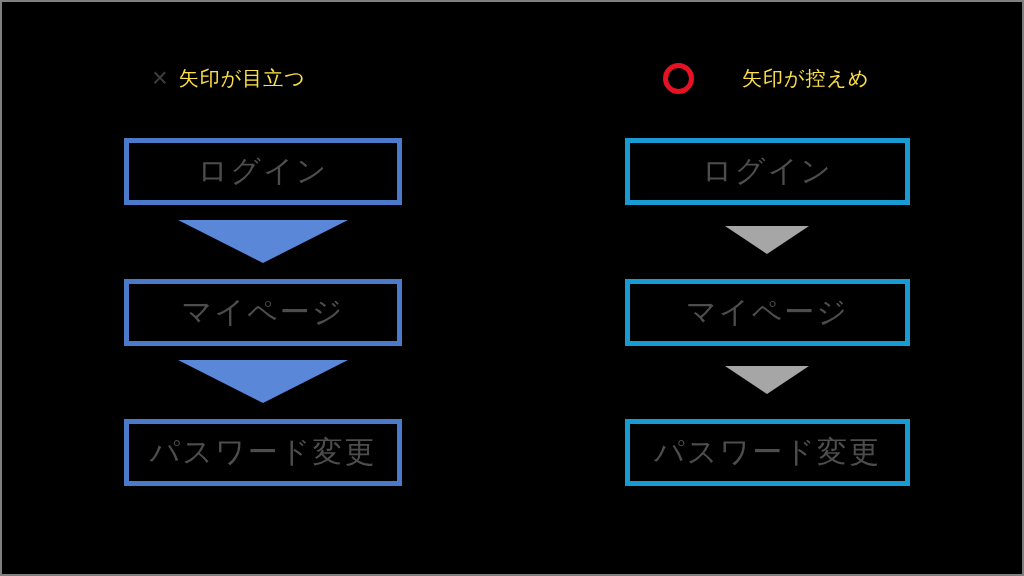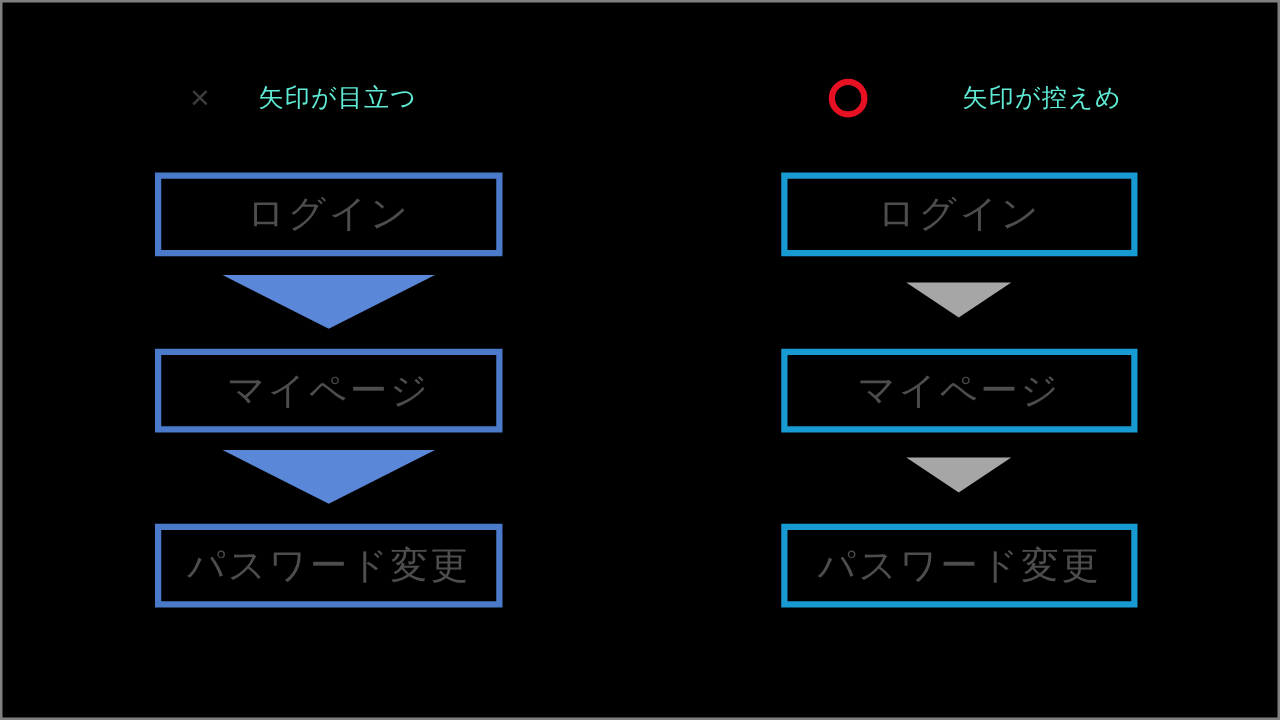--- a/index.html
+++ b/index.html
@@ -19,24 +19,23 @@
   }
   .heading {
     position: absolute;
     display: flex;
     align-items: center;
     gap: 11px;
     height: 32px;
   }
   .heading-text {
     font-size: 20px;
-    color: #5eead4;
+    color: #fde047;
     letter-spacing: 1px;
     white-space: nowrap;
-    margin-left: 28px;
   }
   .cross-marker {
     font-size: 27px;
     color: #3d3d3d;
     line-height: 32px;
     font-weight: 400;
   }
   .circle-marker {
     display: inline-block;
     width: 21px;

